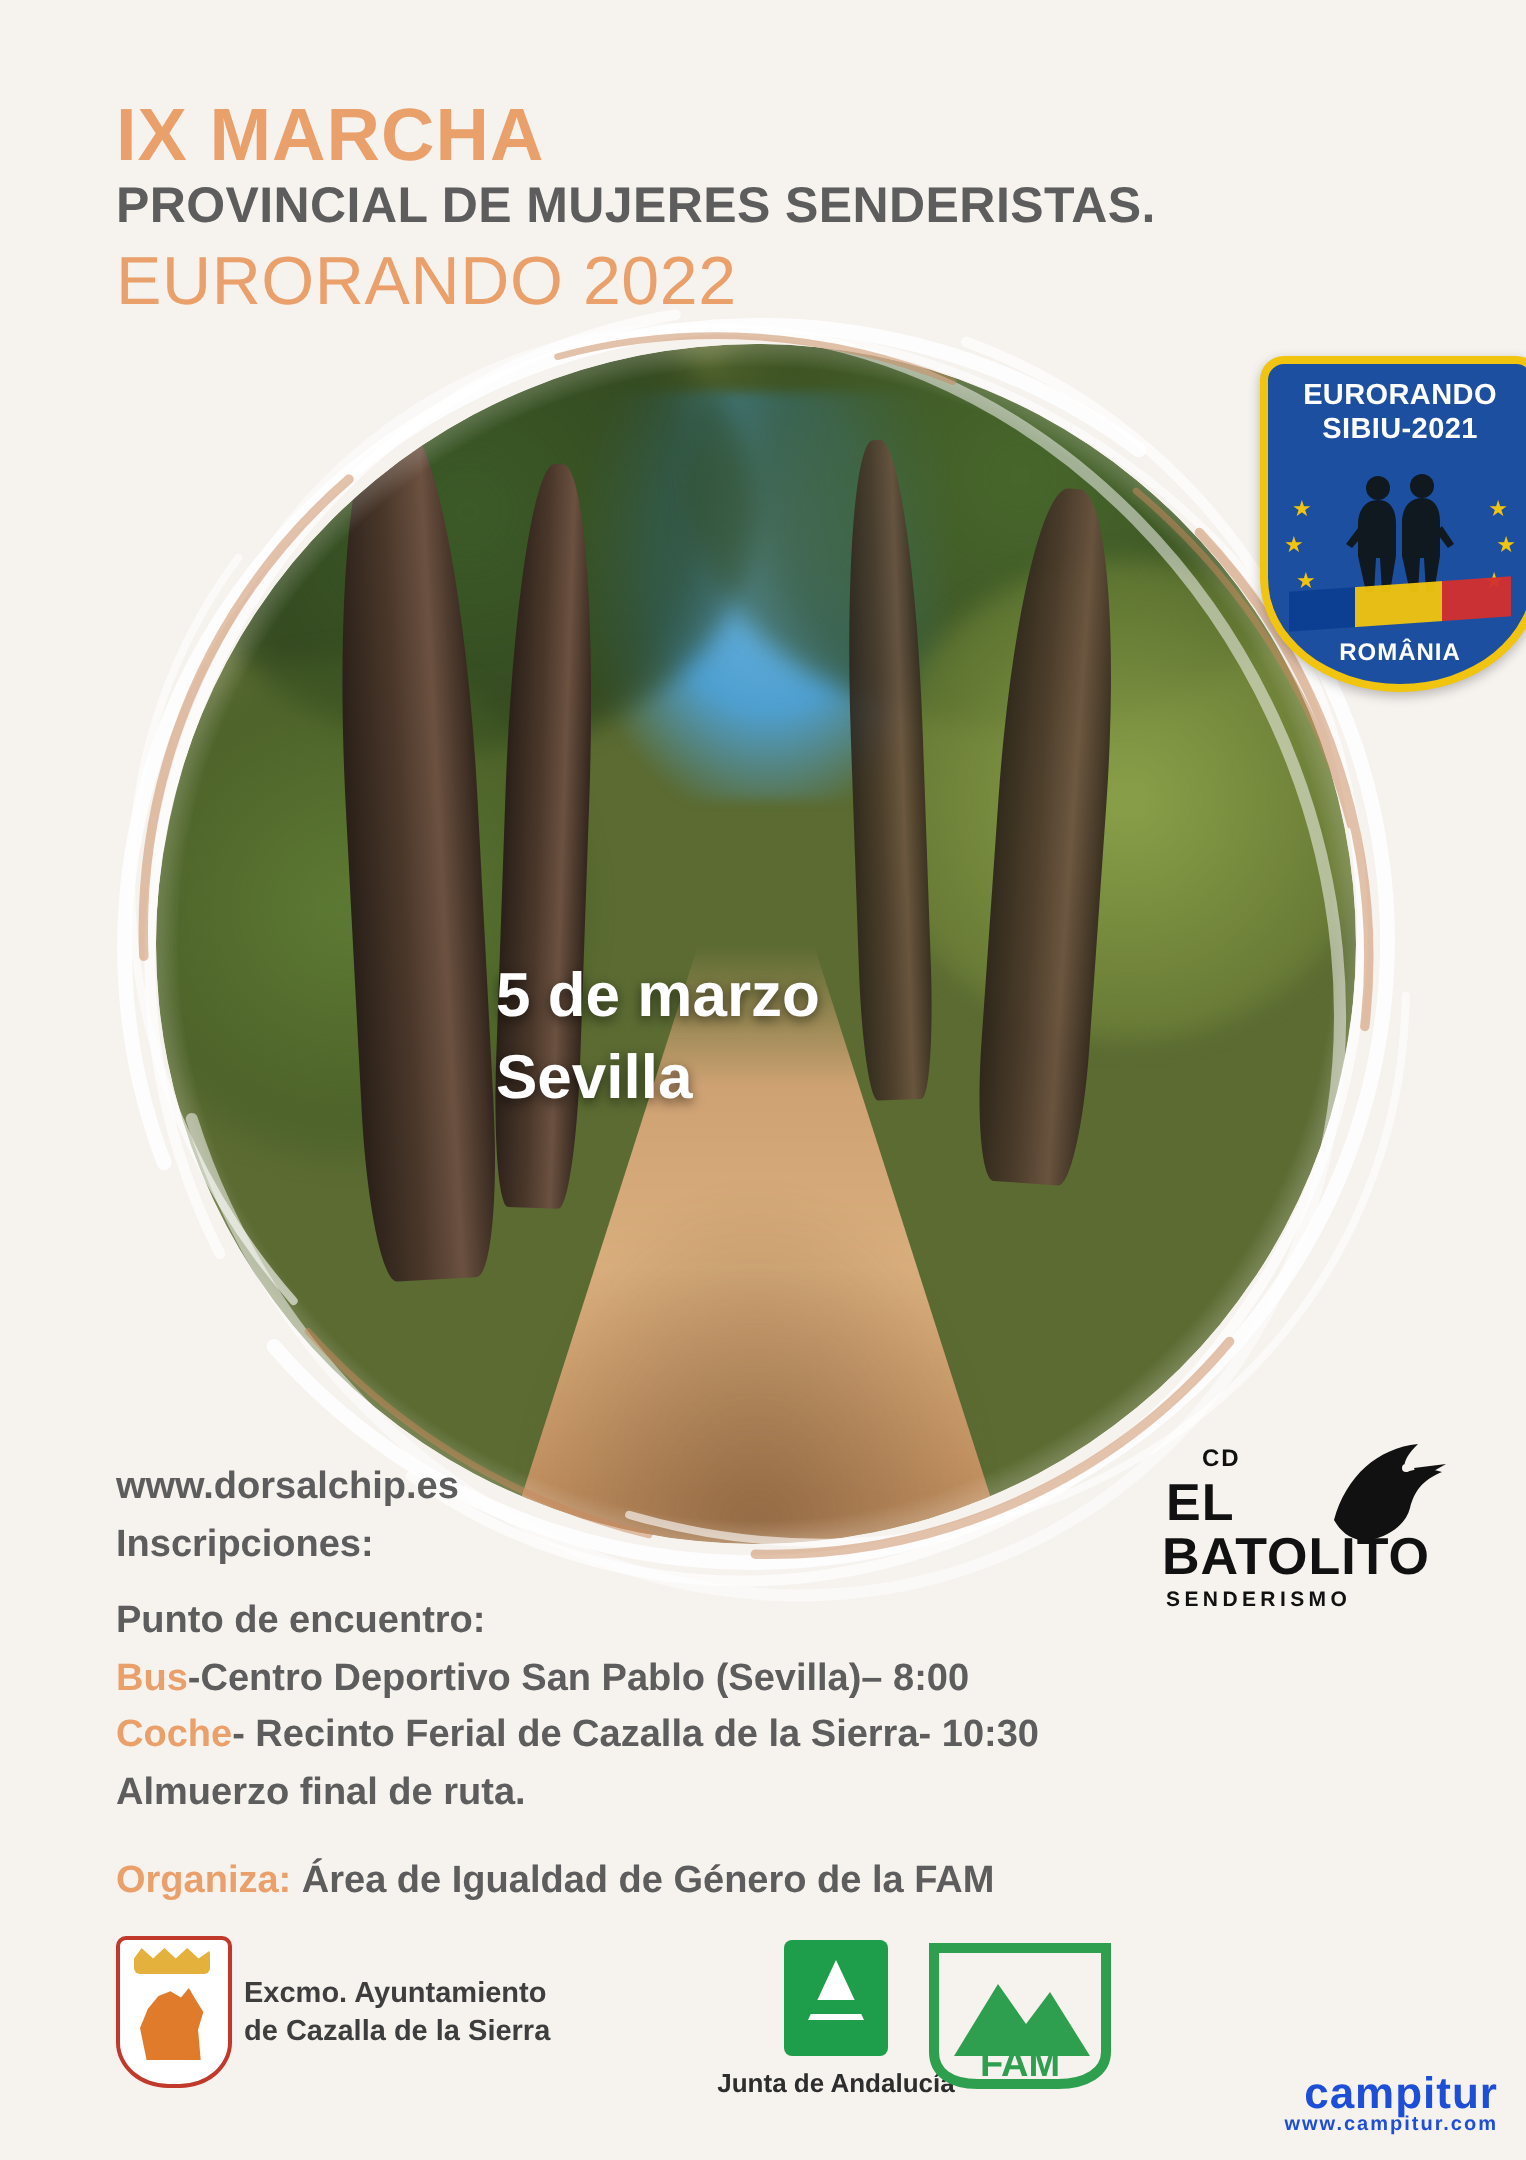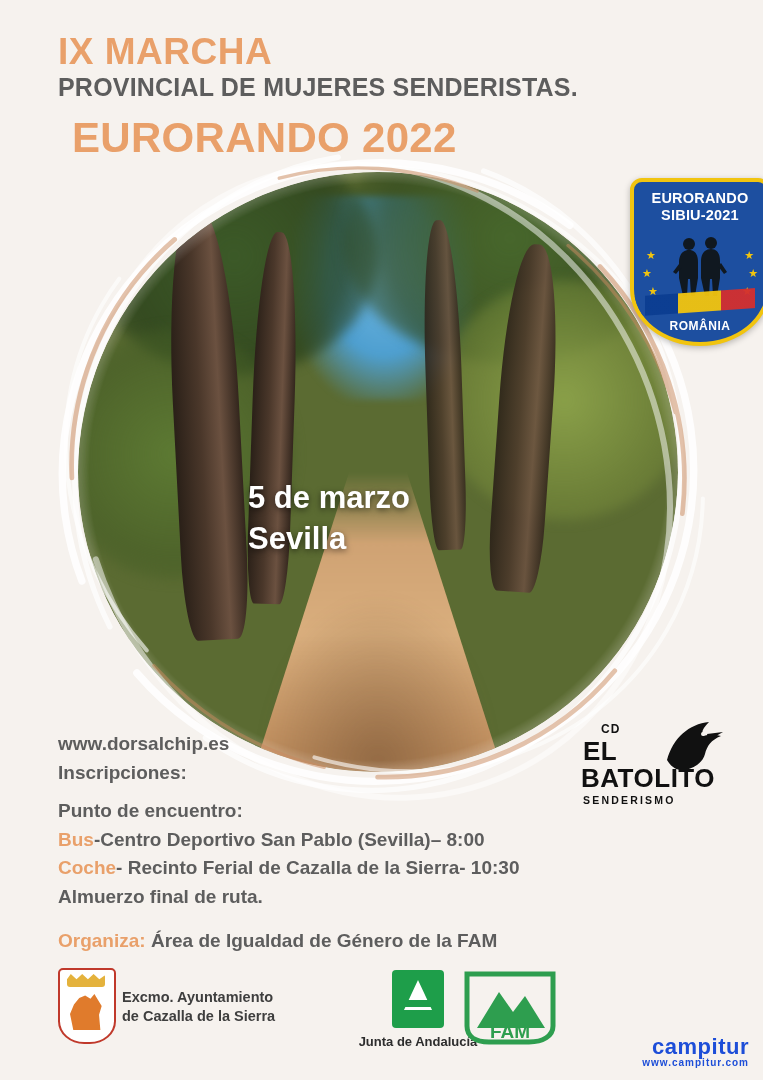--- a/index.html
+++ b/index.html
@@ -28,37 +28,37 @@
     left: 58px;
     top: 32px;
     width: 640px;
   }
   .title-line1 {
     font-size: 37px;
     font-weight: bold;
     letter-spacing: 0.5px;
     color: #e9a06a;
     line-height: 1.08;
-    margin: 0 0 2px 0;
+    margin: 16px 0 2px 0;
   }
   .title-line2 {
     font-size: 25px;
     font-weight: bold;
     letter-spacing: 0.2px;
     color: #5d5d5d;
     line-height: 1.1;
     margin: 0 0 6px 0;
   }
   .title-line3 {
-    font-size: 42px;
-    font-weight: bold;
+    font-size: 34px;
+    font-weight: normal;
     letter-spacing: 0.3px;
     color: #e9a06a;
     line-height: 1.1;
-    margin: 14px;
+    margin: 0;
   }
 
   
   .photo-wrap {
     position: absolute;
     left: 78px;
     top: 172px;
     width: 600px;
     height: 600px;
   }

